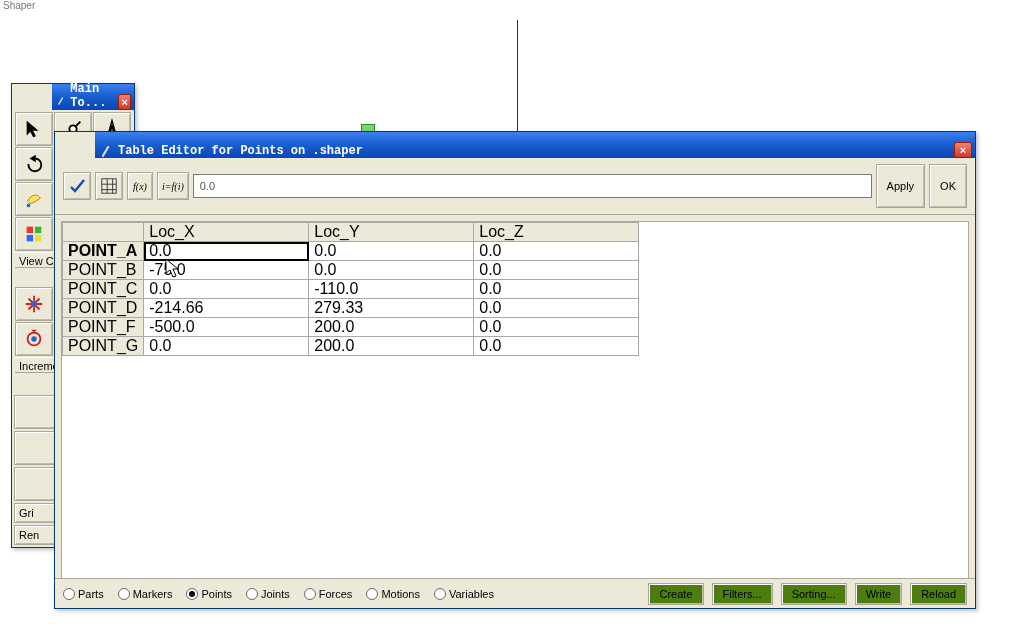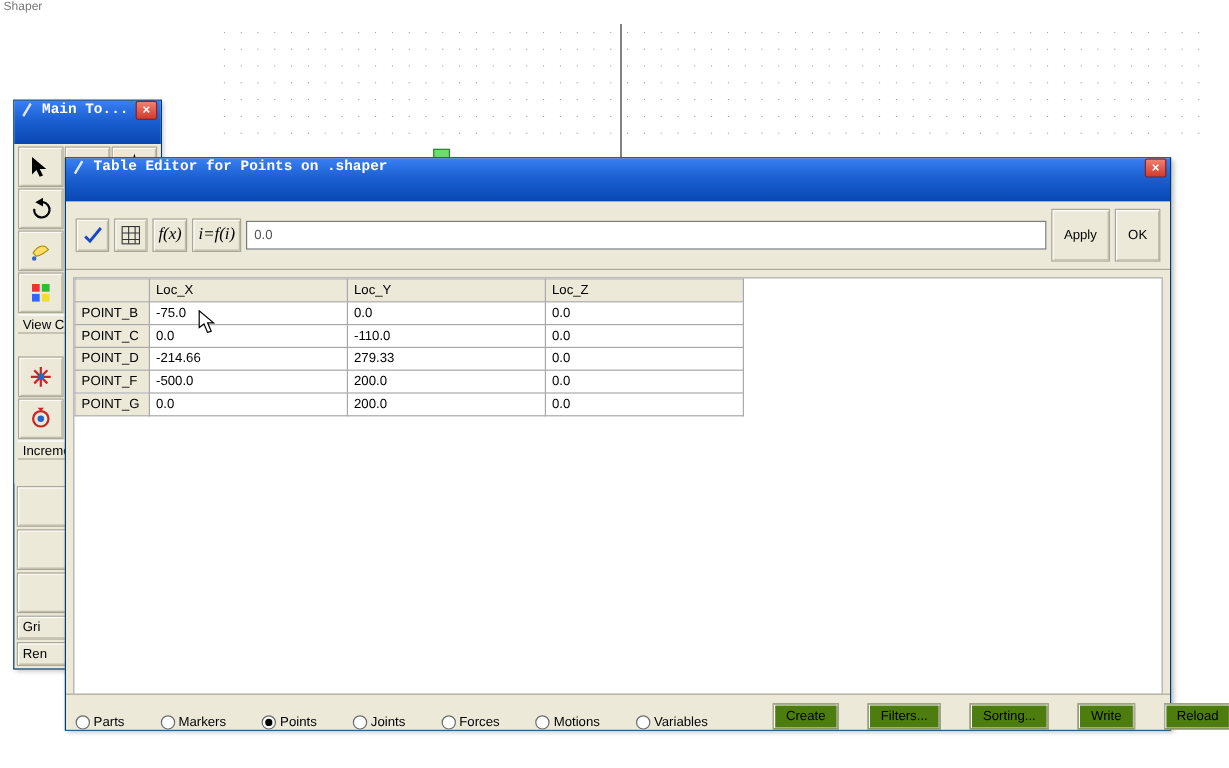--- a/index.html
+++ b/index.html
@@ -26,24 +26,24 @@
   .marker-green {
     position:absolute; left: 361px; top: 124px; width:14px; height:8px;
     border:1px solid #2a8a2a; background: #6fdc6f;
   }
   
   .win {
     position: absolute; background: #ece9d8; border: 1px solid #003c74;
     box-shadow: 2px 2px 4px rgba(0,0,0,.25);
   }
   .titlebar {
-    height: 36px;
+    height: 26px;
     background: linear-gradient(to bottom, #3a80f4 0%, #1b5fd0 45%, #0947b3 100%);
-    color: #fff; display: flex; align-items: flex-start; padding: 0 3px 0 5px;
-    font-family: "Courier New", monospace; font-size: 12px; font-weight: bold;
+    color: #fff; display: flex; align-items: flex-end; padding: 0 3px 0 5px;
+    font-family: "Courier New", monospace; font-size: 12px; font-weight: bold; margin-left: 40px;
   }
   .titlebar .tb-icon {
     width: 14px; height: 14px; margin-right: 4px; display:inline-block;
   }
   .titlebar .tb-icon svg { display:block; }
   .titlebar .spacer { flex: 1; }
   .closebtn {
     width: 18px; height: 16px; background: linear-gradient(#f08070,#d23a2a);
     border: 1px solid #9a1c10; border-radius: 2px; color:#fff;
     display:flex; align-items:center; justify-content:center; font-weight:bold;
@@ -83,42 +83,42 @@
   .editor { left: 54px; top: 131px; width: 922px; height: 478px; }
   .editor .toolbar {
     display:flex; align-items:center; gap:4px;
     padding: 6px 8px; background:#ece9d8; border-bottom:1px solid #aca899;
   }
   .toolbar .tbtn2 {
     min-width: 26px; height: 28px; padding:0 4px;
     border:1px solid #aca899; background:#ece9d8;
     box-shadow: inset 1px 1px 0 #fff, inset -1px -1px 0 #c0bcac;
     display:flex; align-items:center; justify-content:center;
-    font-family: Georgia, "Times New Roman", serif; font-size:14px;
+    font-family: Georgia, "Times New Roman", serif; font-size:10px;
   }
   .toolbar .tbtn2.fx { font-style: italic; }
   .toolbar .valuebox {
     flex:1; height:24px; border:1px solid #7a7a7a; background:#fff;
     padding:0 6px; display:flex; align-items:center; color:#555;
   }
   .toolbar .pushbtn {
     height:44px; padding:0 10px; border:1px solid #aca899; background:#ece9d8;
     box-shadow: inset 1px 1px 0 #fff, inset -1px -1px 0 #c0bcac;
     display:flex; align-items:center;
   }
   .tablewrap {
     background:#fff; margin:6px; border:1px solid #a9a9a9;
     height: 374px; overflow:hidden;
   }
   table {
     border-collapse: collapse; table-layout: fixed;
   }
   th, td {
     border: 1px solid #a9a9a9; height: 19px; padding: 0 5px;
-    text-align: left; font-size: 11px; background:#fff;
+    text-align: left; font-size: 16px; background:#fff;
     overflow:hidden; white-space:nowrap;
   }
   th {
     background: #ece9d8; font-weight: normal;
   }
   th.rowhdr { width: 60px; background:#ece9d8; font-weight:normal;}
   th.rowhdr.sel { font-weight:bold; }
   td.sel {
     outline: 2px solid #000; outline-offset:-2px; background:#fff;
   }
@@ -127,21 +127,21 @@
   .col-z { width: 165px; }
   
   .cursor {
     position:absolute; left:165px; top:258px; width:16px; height:20px; z-index:50;
     pointer-events:none;
   }
   
   .footer {
     position:absolute; left:0; right:0; bottom:0; height:30px;
     background:#ece9d8; border-top:1px solid #aca899;
-    display:flex; align-items:flex-end; padding:0 8px; gap:20px;
+    display:flex; align-items:center; padding:0 8px; gap:4px;
   }
   .radiogrp { display:flex; align-items:center; gap:3px; margin-right:10px;}
   .radio {
     width:12px; height:12px; border:1px solid #6b6b6b; border-radius:50%;
     background:#fff; display:inline-flex; align-items:center; justify-content:center;
   }
   .radio.checked::after {
     content:""; width:6px; height:6px; border-radius:50%; background:#000;
   }
   .footer .spacer { flex:1; }
@@ -307,20 +307,26 @@
       <thead>
         <tr>
           <th class="rowhdr"></th>
           <th>Loc_X</th>
           <th>Loc_Y</th>
           <th>Loc_Z</th>
         </tr>
       </thead>
       <tbody id="tbody">
           <tr>
+            <th class="rowhdr sel">POINT_A</th>
+            <td class="sel">0.0</td>
+            <td>0.0</td>
+            <td>0.0</td>
+          </tr>
+          <tr>
             <th class="rowhdr">POINT_B</th>
             <td>-75.0</td>
             <td>0.0</td>
             <td>0.0</td>
           </tr>
           <tr>
             <th class="rowhdr">POINT_C</th>
             <td>0.0</td>
             <td>-110.0</td>
             <td>0.0</td>

